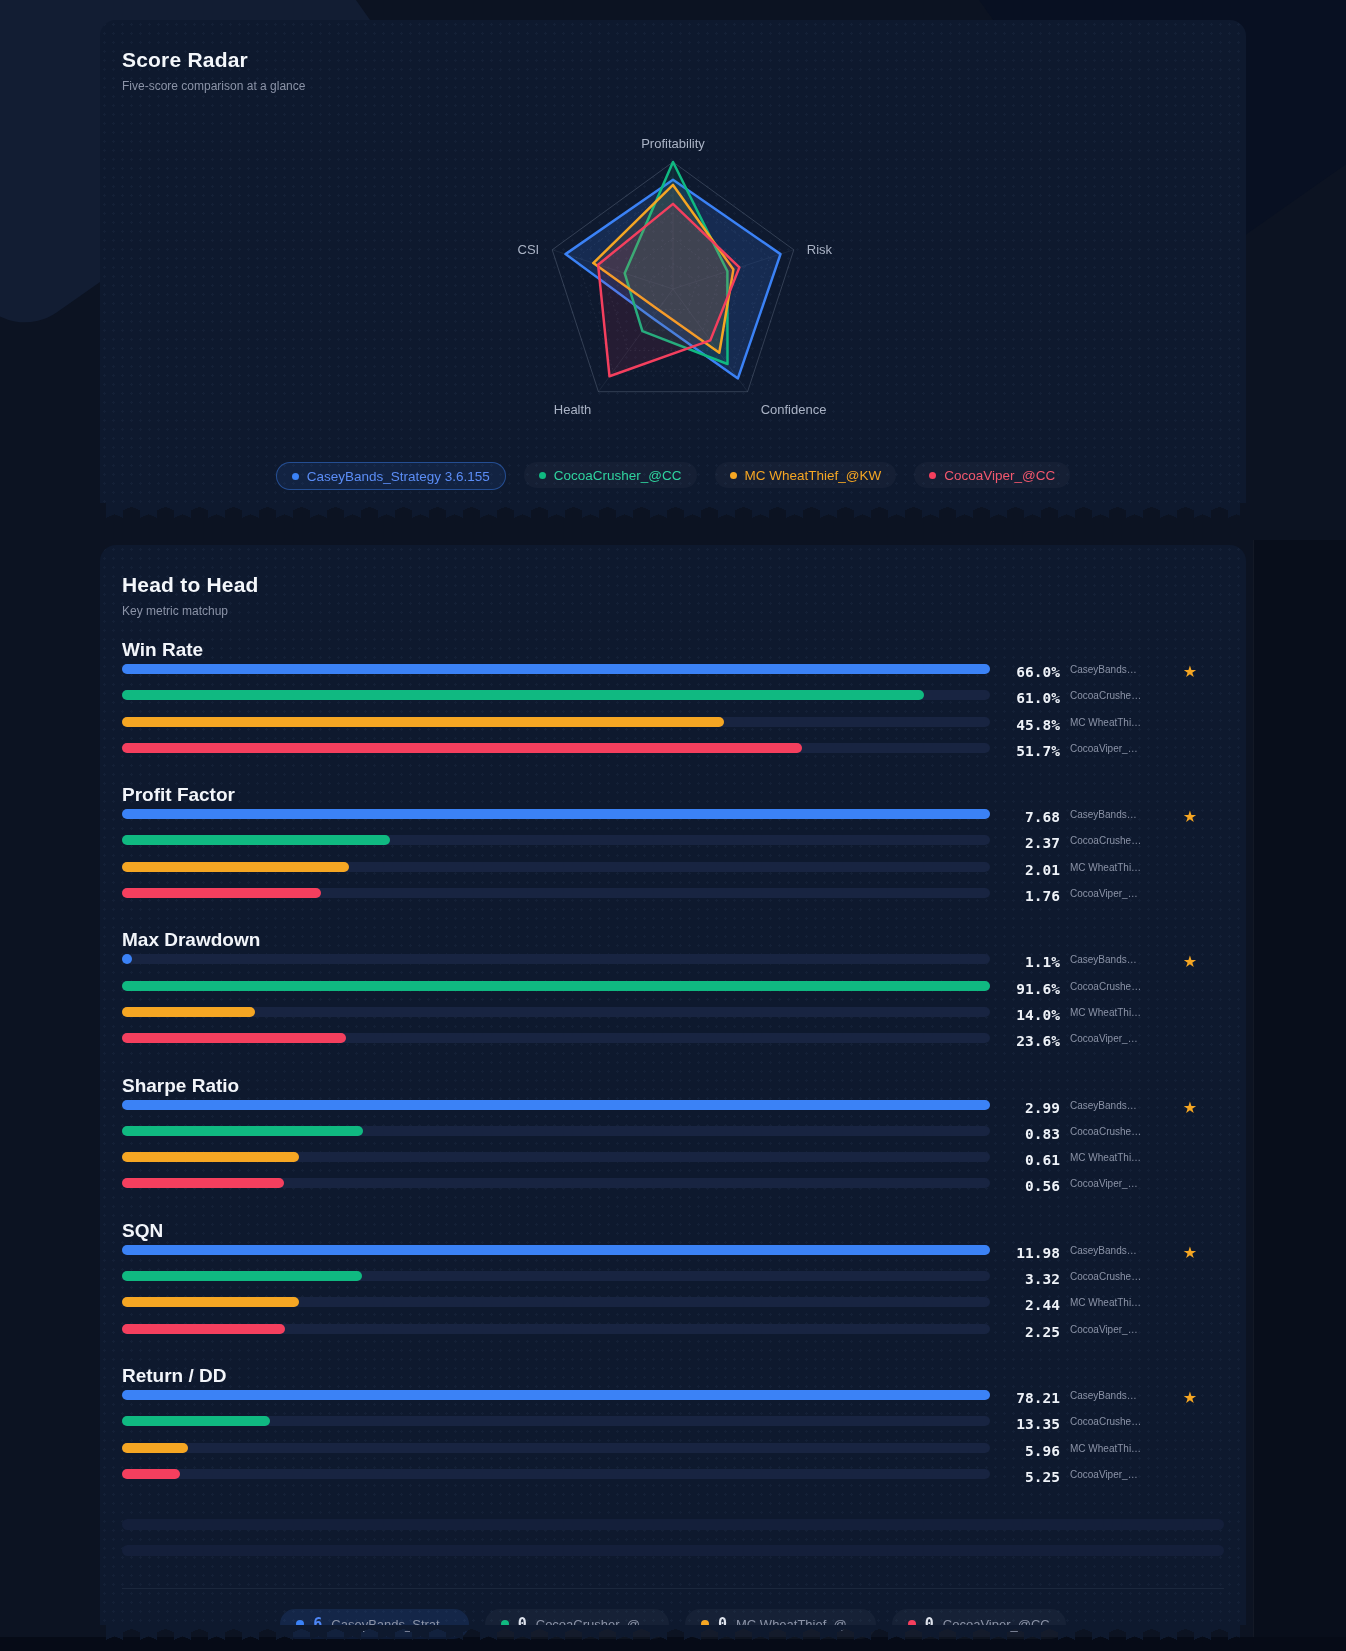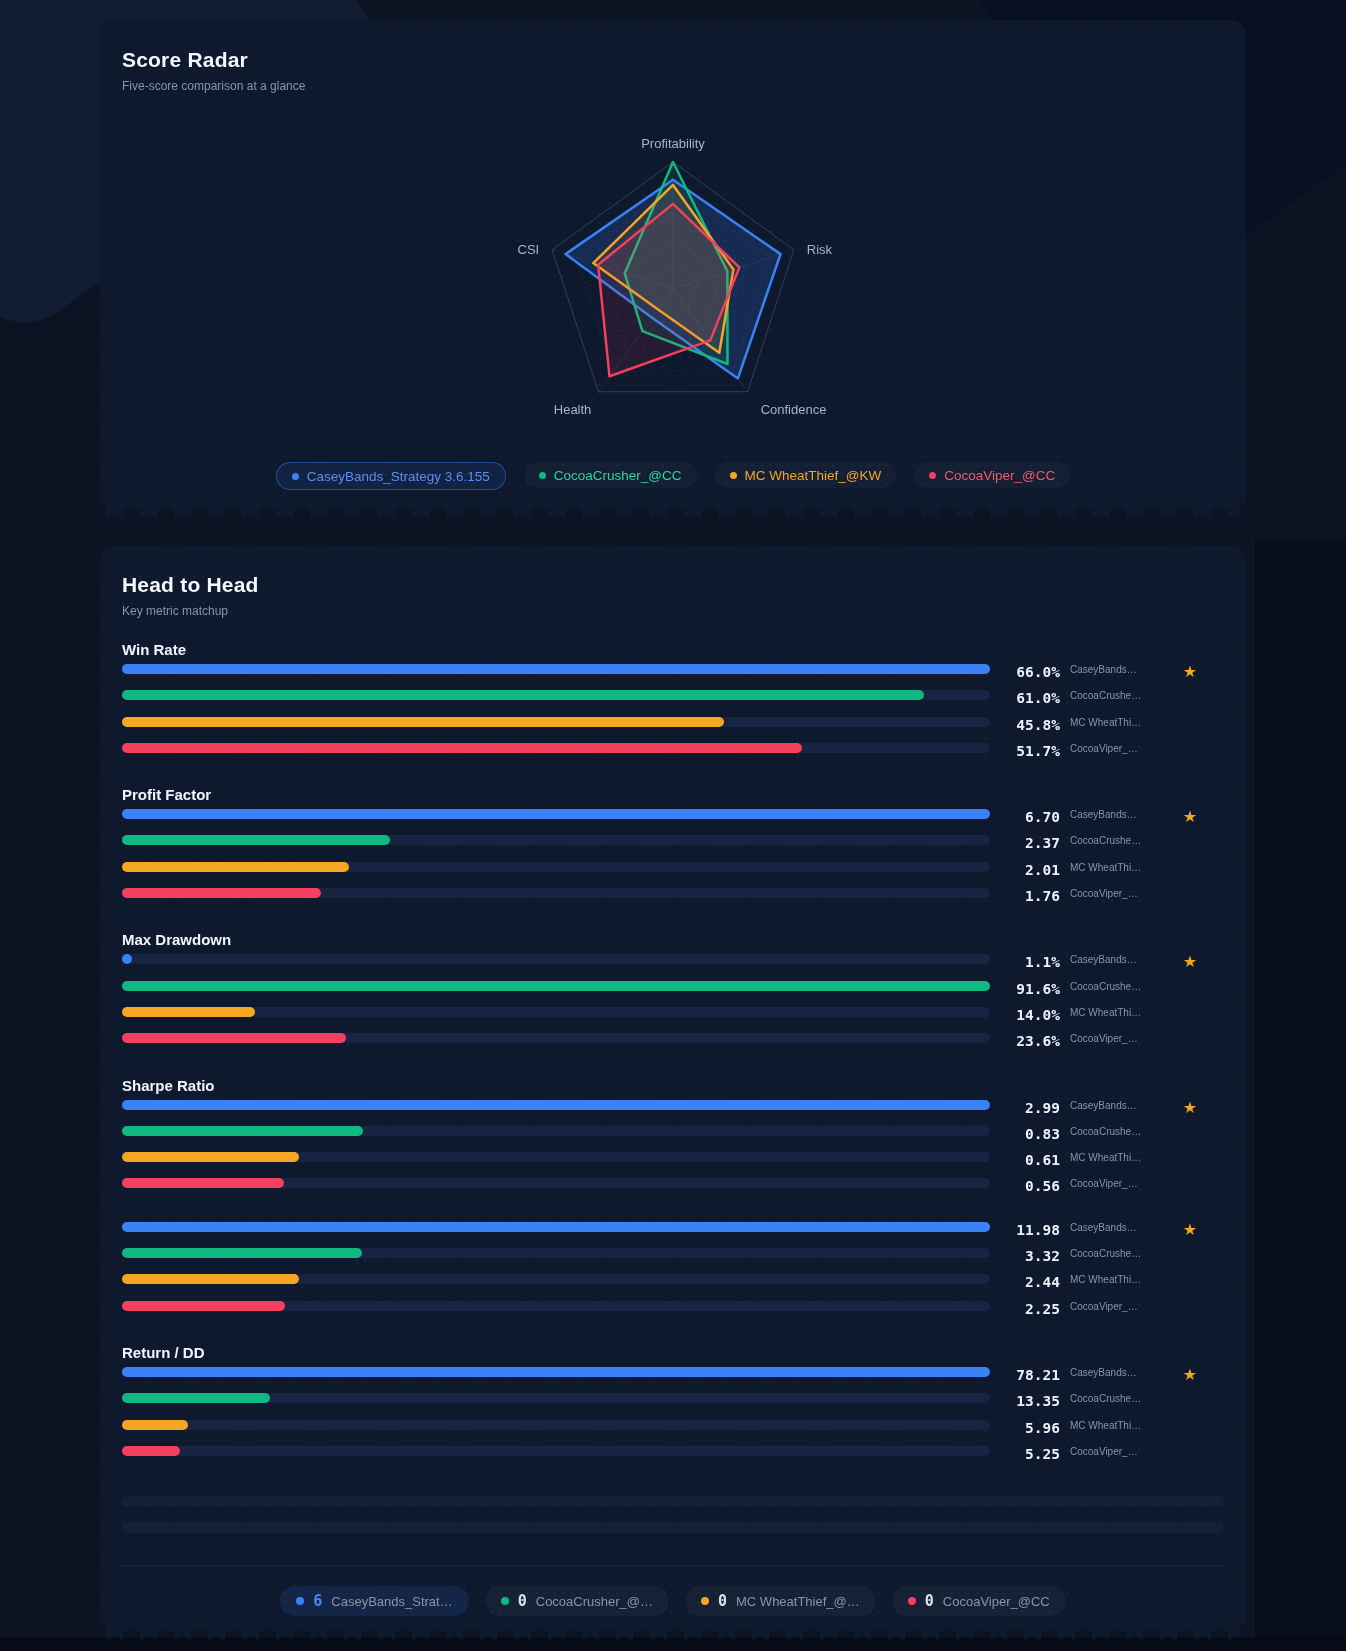--- a/index.html
+++ b/index.html
@@ -50,21 +50,21 @@
   #radar-legend{top:442px;}
   .pill{display:flex;align-items:center;height:26px;border-radius:14px;padding:0 15px;
     background:rgba(148,163,184,0.05);font-size:13.5px;cursor:pointer;}
   .pill.active{background:rgba(59,130,246,0.10);border:1px solid rgba(59,130,246,0.45);}
   .pill .dot{width:7px;height:7px;border-radius:50%;margin-right:8px;flex:none;}
 
   
   #h2h-body{position:absolute;left:22px;right:22px;top:96px;}
   .metric-section{margin-top:17px;}
   .metric-section:first-child{margin-top:0;}
-  .metric-title{font-size:15px;font-weight:bold;color:#f2f5fa;line-height:18px;margin-bottom:5px;}
+  .metric-title{font-size:19px;font-weight:bold;color:#f2f5fa;line-height:18px;margin-bottom:5px;}
   .bar-row{display:flex;align-items:flex-start;height:26.3px;}
   .bar-track{width:868px;height:10px;border-radius:5px;background:var(--track);position:relative;flex:none;}
   .bar-fill{position:absolute;left:0;top:0;height:10px;border-radius:5px;min-width:10px;}
   .bar-value{width:58px;margin-left:12px;text-align:right;
     font-family:"DejaVu Sans Mono", monospace;font-size:14.5px;font-weight:bold;color:#eef2f8;white-space:nowrap;}
   .bar-label{width:102px;margin-left:10px;font-size:10px;color:var(--muted);
     white-space:nowrap;overflow:hidden;}
   .bar-star{width:36px;text-align:center;font-size:16px;color:#f5a623;line-height:1;}
 
   .skeleton-stripe{height:11px;border-radius:6px;background:#141f3a;}
@@ -178,21 +178,21 @@
             <div class="bar-label">CocoaViper_…</div>
             <div class="bar-star"></div>
           </div>
         </div>
         <div class="metric-section">
           <div class="metric-title">Profit Factor</div>
           <div class="bar-row">
             <div class="bar-track">
               <div class="bar-fill" style="width: 100%; background: rgb(59, 130, 246);"></div>
             </div>
-            <div class="bar-value">6.70</div>
+            <div class="bar-value">7.68</div>
             <div class="bar-label">CaseyBands…</div>
             <div class="bar-star">★</div>
           </div>
           <div class="bar-row">
             <div class="bar-track">
               <div class="bar-fill" style="width: 30.9%; background: rgb(16, 185, 129);"></div>
             </div>
             <div class="bar-value">2.37</div>
             <div class="bar-label">CocoaCrushe…</div>
             <div class="bar-star"></div>
@@ -278,20 +278,21 @@
           <div class="bar-row">
             <div class="bar-track">
               <div class="bar-fill" style="width: 18.7%; background: rgb(244, 63, 94);"></div>
             </div>
             <div class="bar-value">0.56</div>
             <div class="bar-label">CocoaViper_…</div>
             <div class="bar-star"></div>
           </div>
         </div>
         <div class="metric-section">
+          <div class="metric-title">SQN</div>
           <div class="bar-row">
             <div class="bar-track">
               <div class="bar-fill" style="width: 100%; background: rgb(59, 130, 246);"></div>
             </div>
             <div class="bar-value">11.98</div>
             <div class="bar-label">CaseyBands…</div>
             <div class="bar-star">★</div>
           </div>
           <div class="bar-row">
             <div class="bar-track">

